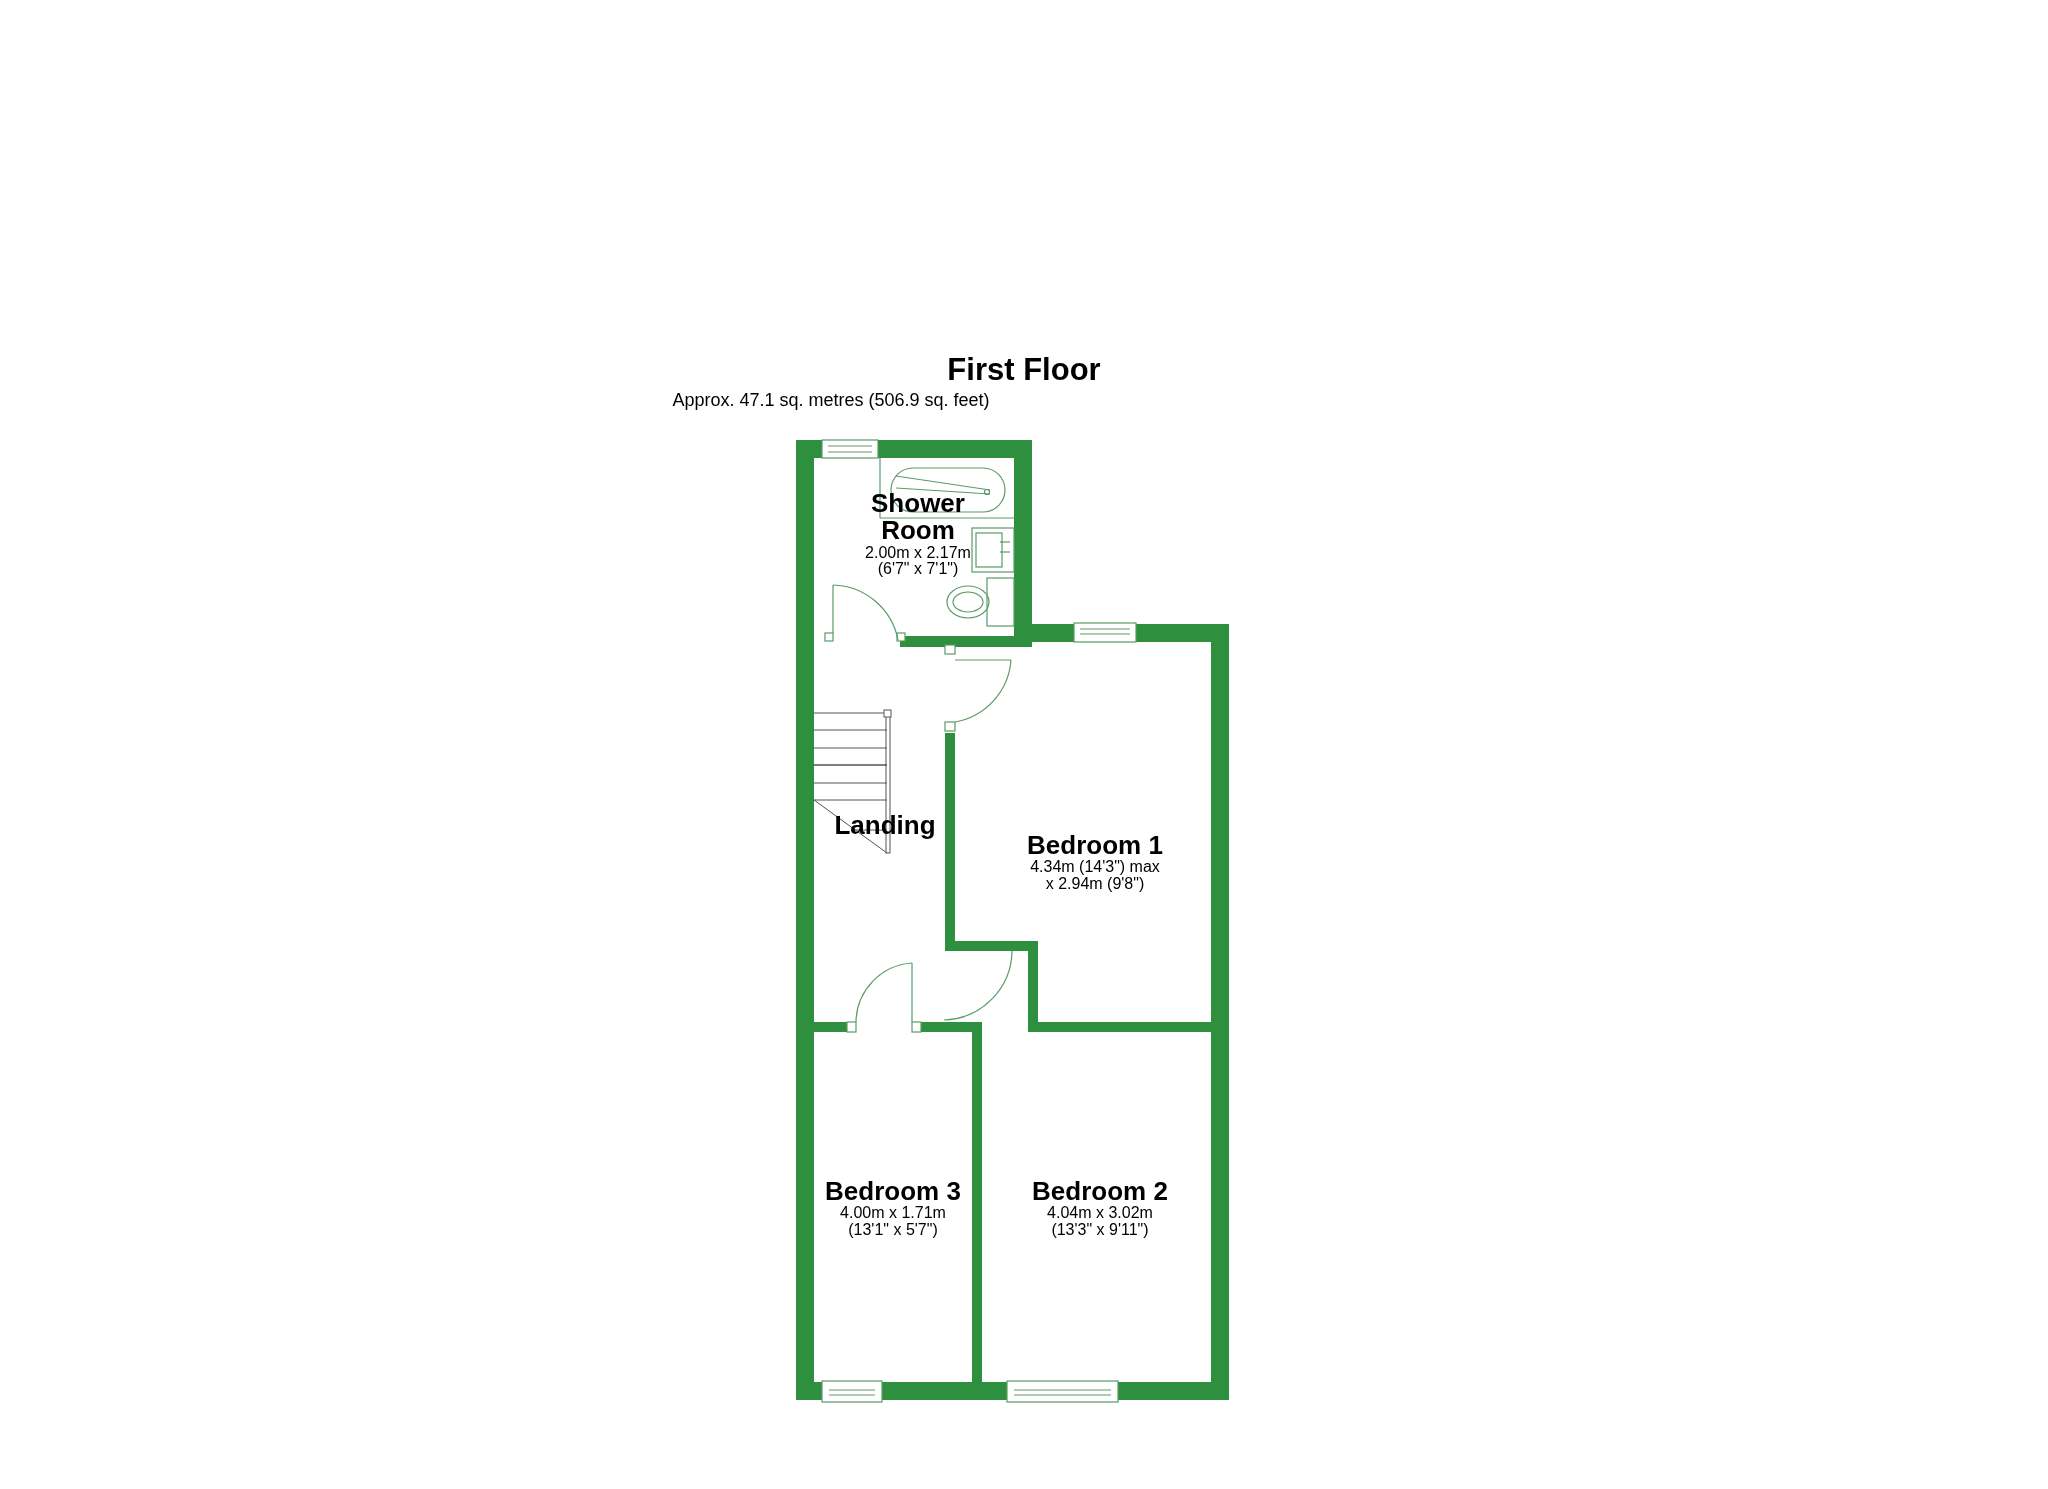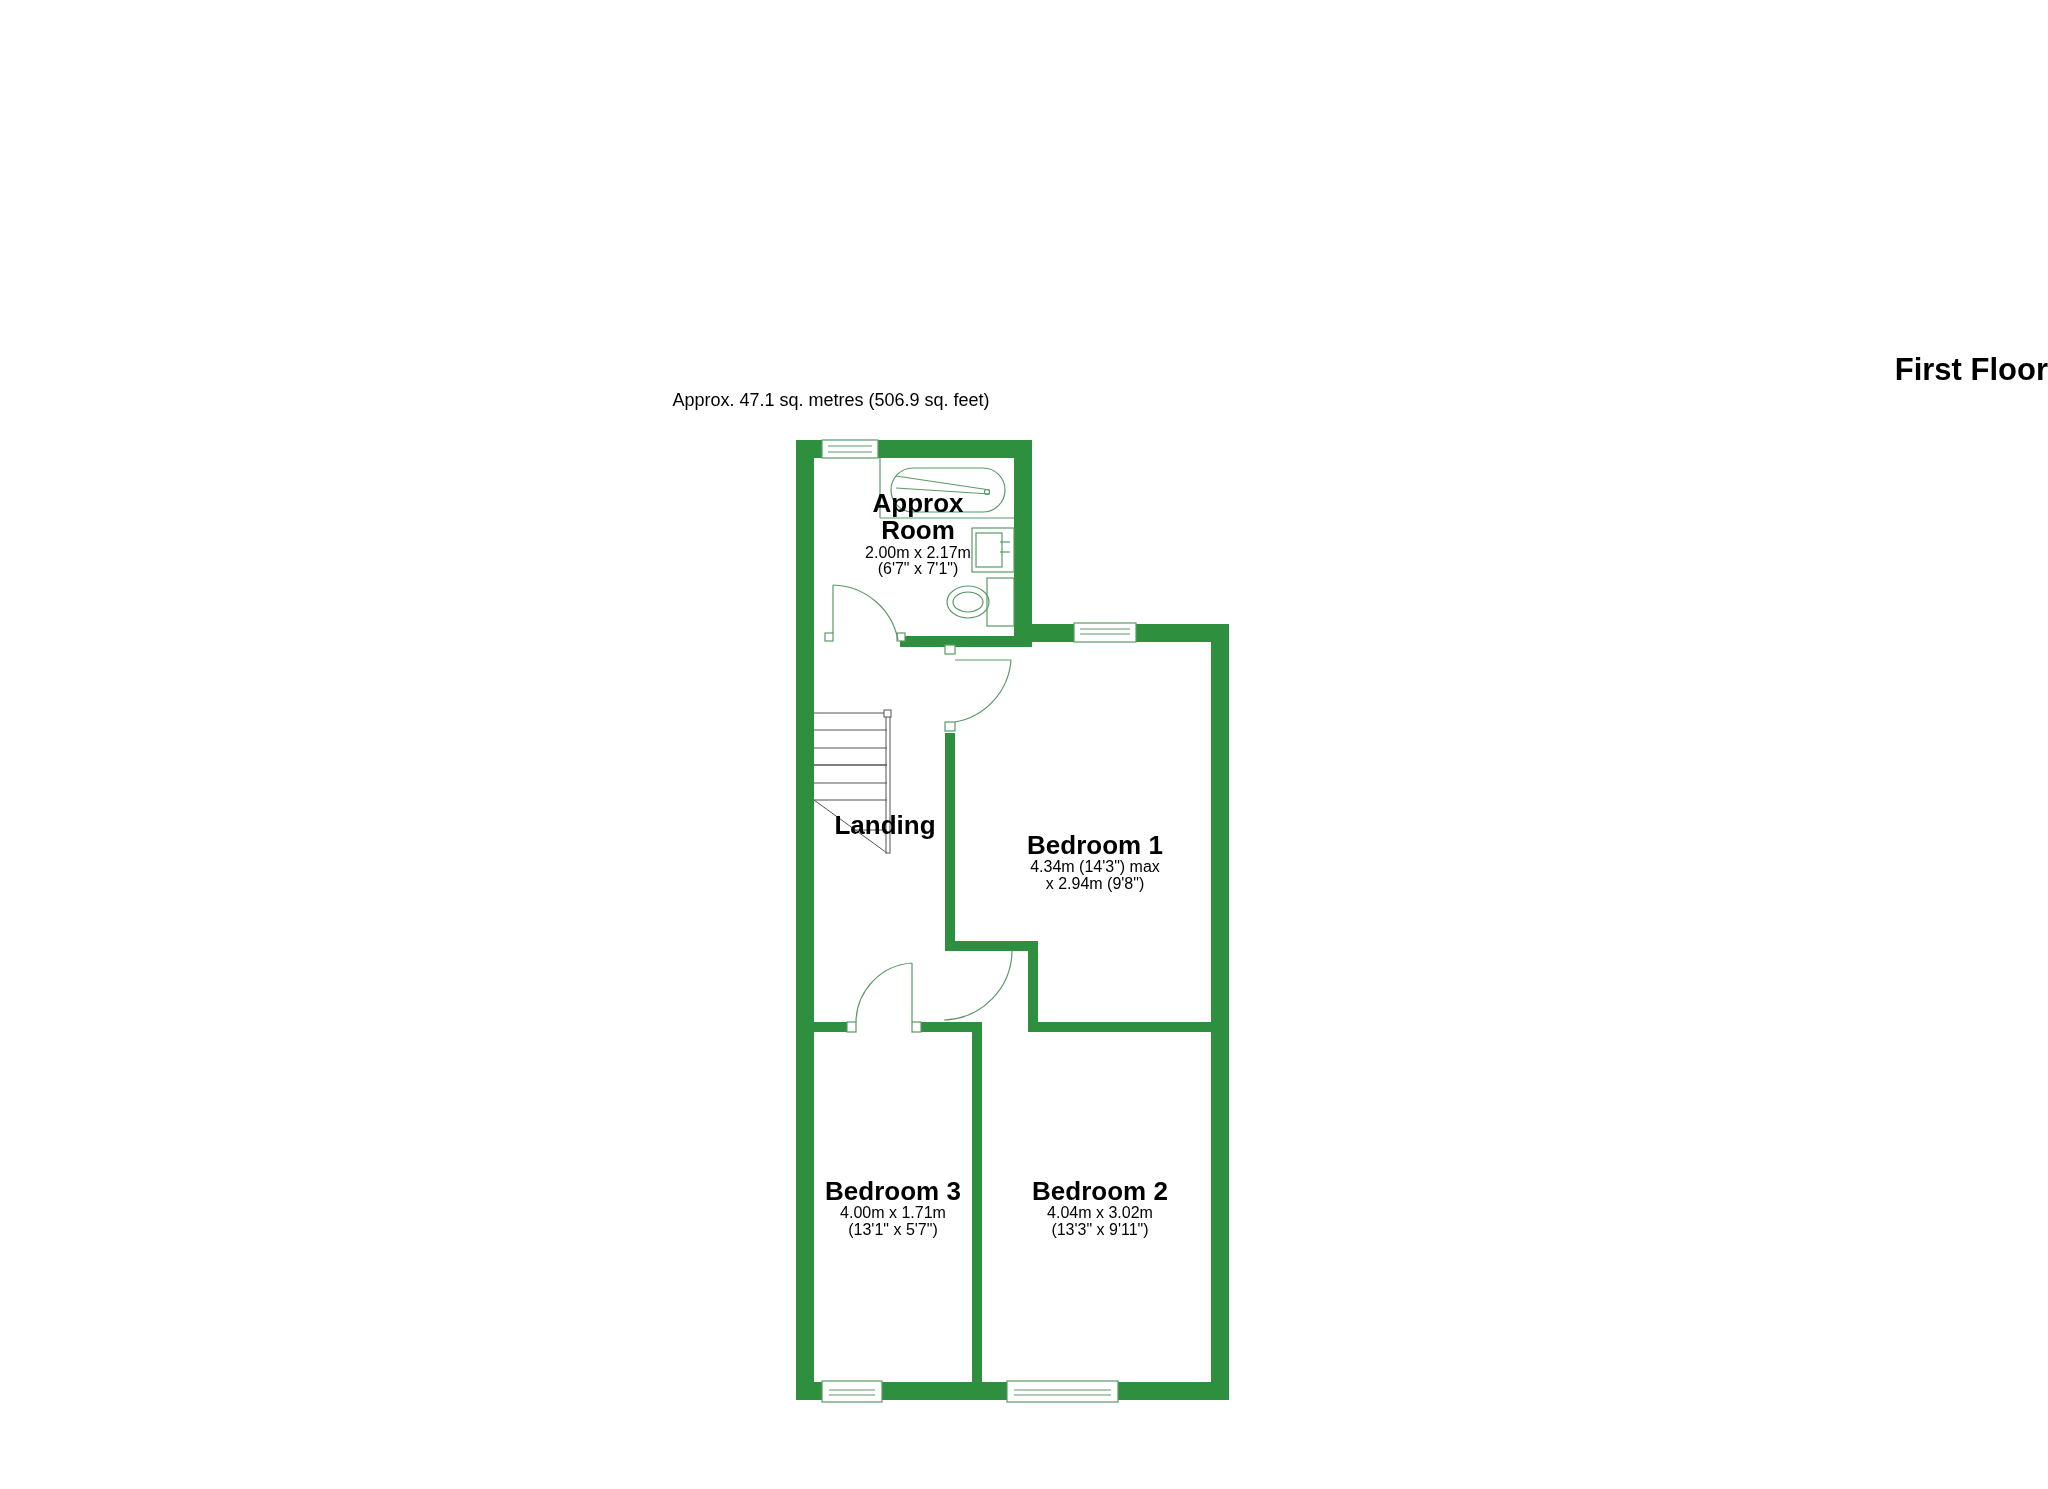--- a/index.html
+++ b/index.html
@@ -1,18 +1,18 @@
 <!DOCTYPE html>
 <html><head>
 <meta charset="utf-8">
 <style>
   html, body { margin:0; padding:0; background:#ffffff; }
   body { width:2048px; height:1489px; position:relative; overflow:hidden;
          font-family:"Liberation Sans", sans-serif; color:#000; }
-  .title { position:absolute; left:0; width:2048px; text-align:right; top:352px;
+  .title { position:absolute; left:0; width:2048px; text-align:center; top:352px;
            font-size:31px; font-weight:bold; }
   .subtitle { position:absolute; left:0; width:1662px; text-align:center; top:390px;
               font-size:18px; }
   svg.plan { position:absolute; left:0; top:0; }
   .label { position:absolute; text-align:center; line-height:1.05; }
   .label .name { font-weight:bold; font-size:26px; display:block; }
   .label .dim { font-size:16px; display:block;text-align:center; }
 </style>
 </head>
 <body>
@@ -110,21 +110,21 @@
     <line x1="814" y1="783" x2="887" y2="783"></line>
     <line x1="814" y1="800" x2="887" y2="800"></line>
     <line x1="814" y1="800" x2="887" y2="853"></line>
     <line x1="855" y1="830" x2="887" y2="830"></line>
     <rect x="886" y="713" width="4" height="140"></rect>
     <rect x="884" y="710" width="7" height="7" fill="#fff"></rect>
   </g>
 </svg>
 
 <div class="label" style="left:838px; top:490px; width:160px;">
-  <span class="name">Approx</span>
+  <span class="name">Shower</span>
   <span class="name">Room</span>
   <span class="dim">2.00m x 2.17m</span>
   <span class="dim">(6'7" x 7'1")</span>
 </div>
 
 <div class="label" style="left:817px; top:812px; width:136px;">
   <span class="name">Landing</span>
 </div>
 
 <div class="label" style="left:975px; top:832px; width:240px;">

